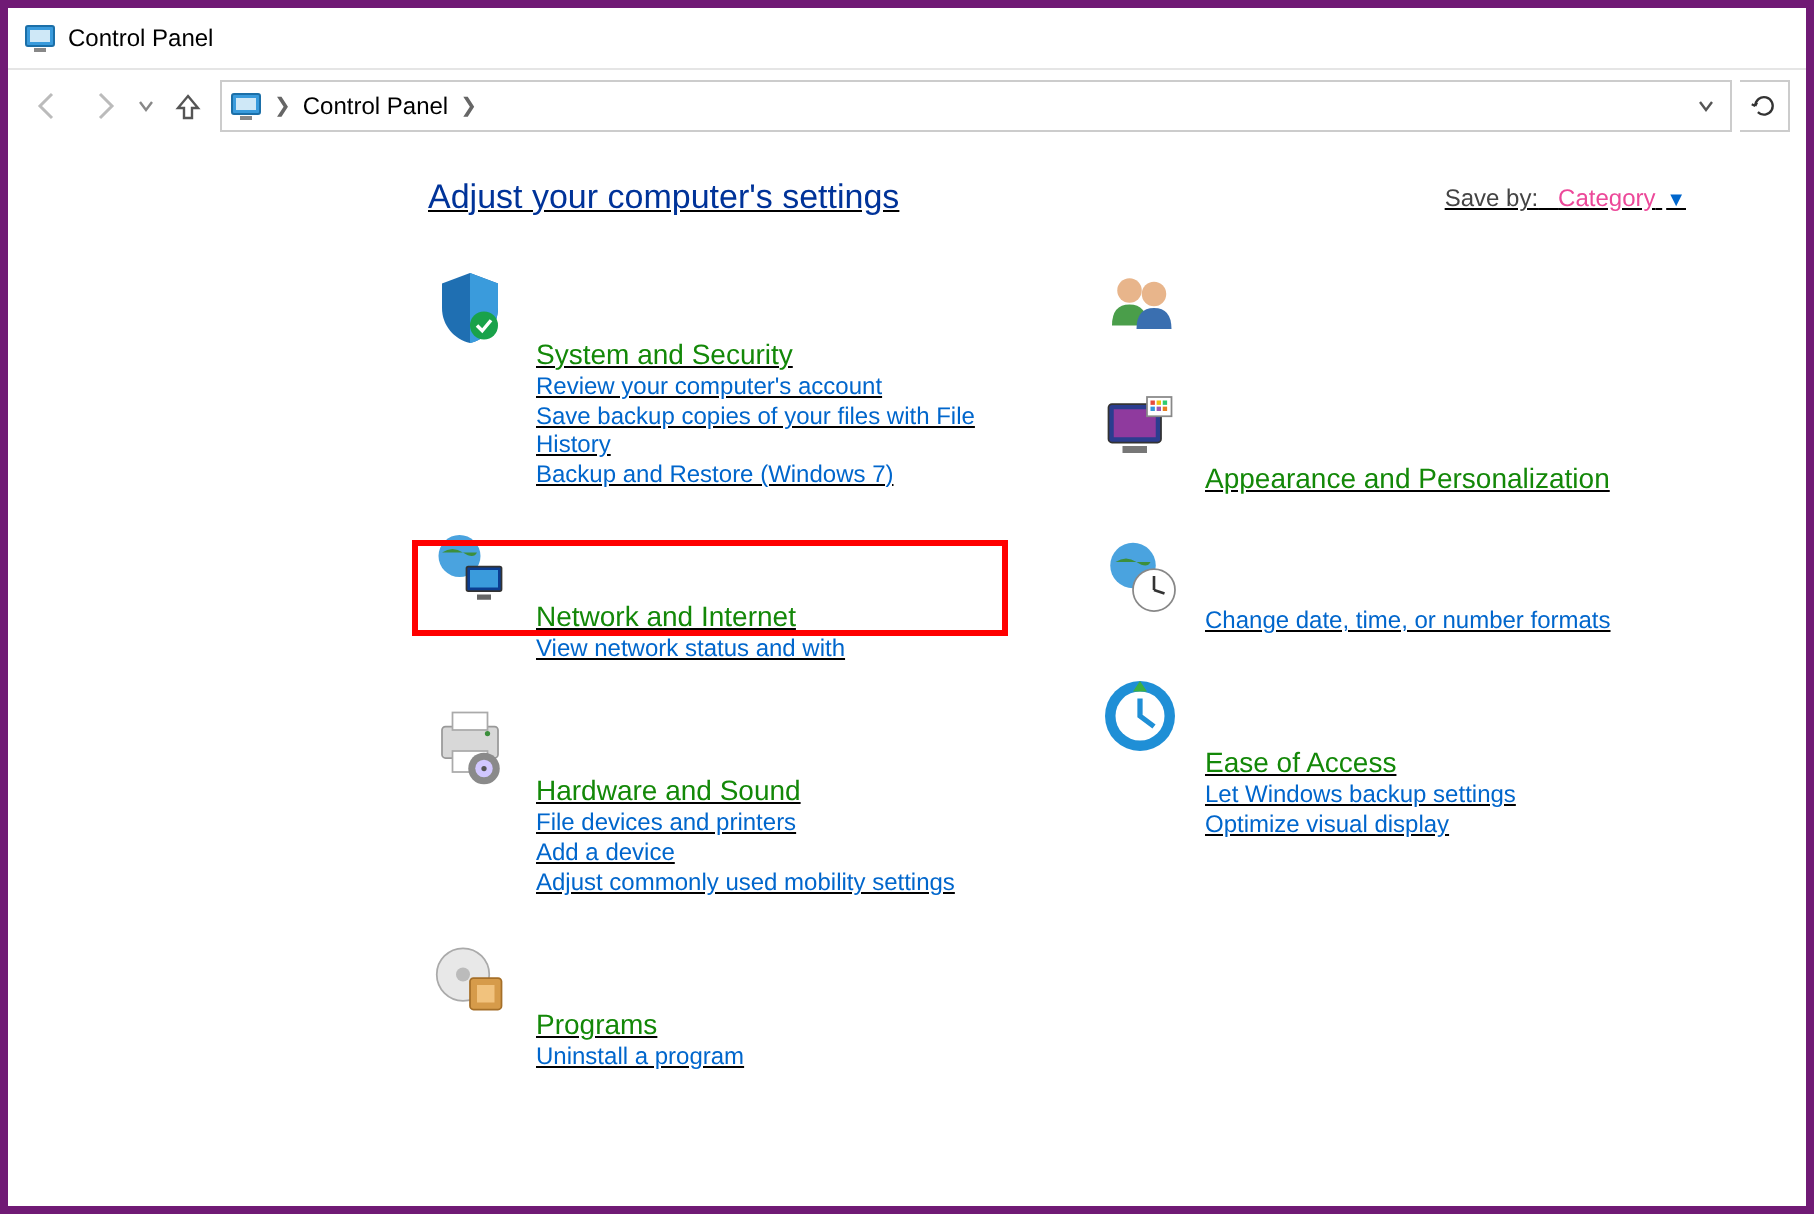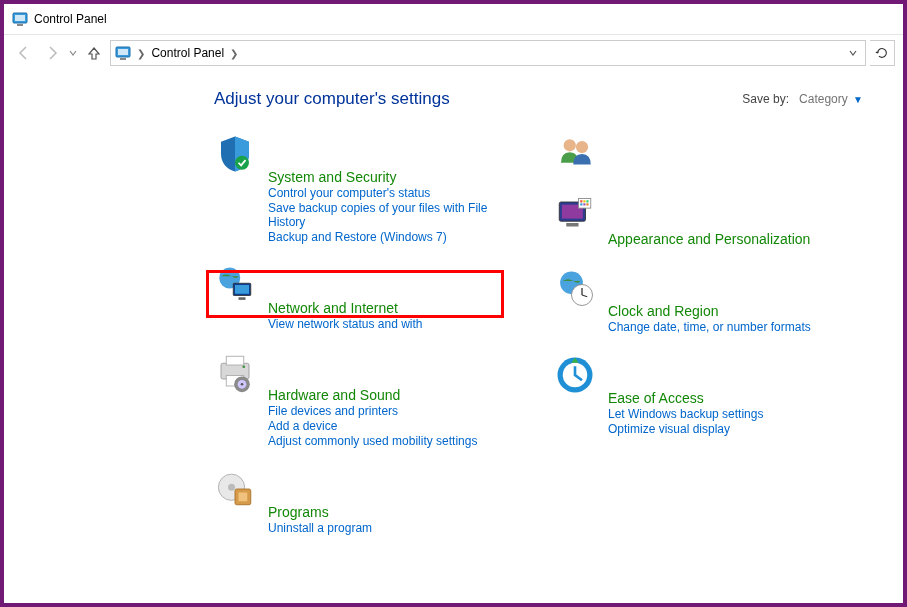--- a/index.html
+++ b/index.html
@@ -12,25 +12,25 @@
   .navbar{height:36px;display:flex;align-items:center;padding:0 8px;gap:4px;}
   .nav-btn{width:24px;height:24px;display:flex;align-items:center;justify-content:center;color:#888;border-radius:2px;}
   .nav-btn.enabled{color:#000;}
   .chevron-sm{width:10px;height:20px;display:flex;align-items:center;justify-content:center;color:#888;}
   .addr{flex:1;height:24px;border:1px solid #ccc;display:flex;align-items:center;padding:0 4px;gap:6px;font-size:12px;}
   .addr .cp-small{width:16px;height:16px;display:flex;align-items:center;justify-content:center;}
   .addr .sep{color:#666;font-size:10px;}
   .addr .drop{margin-left:auto;color:#555;font-size:10px;padding:0 4px;}
   .refresh{width:24px;height:24px;border:1px solid #ccc;border-left:none;display:flex;align-items:center;justify-content:center;color:#333;}
   
-  .body{flex:1;padding:18px 40px 0 210px;position:relative;}
+  .body{flex:1;padding:18px 60px 0 210px;position:relative;text-decoration:underline;}
   .heading-row{display:flex;align-items:center;justify-content:space-between;margin-bottom:24px;}
   .heading{color:#003399;font-size:17px;}
   .viewby{font-size:12px;color:#444;}
-  .viewby .val{color:#737373;}
+  .viewby .val{color:#ec4899;}
   .viewby .caret{color:#0066cc;font-size:10px;margin-left:2px;}
   .cols{display:flex;gap:40px;}
   .col{display:flex;flex-direction:column;gap:20px;}
   .col.left{width:300px;}
   .col.right{width:300px;}
   .cat{display:flex;gap:12px;position:relative;}
   .cat .icon{width:42px;height:42px;flex:none;display:flex;align-items:center;justify-content:center;}
   .cat .txt{display:flex;flex-direction:column;gap:1px;margin-top:36px;}
   .cat .title{color:#138808;font-size:14px;}
   .cat .link{color:#0066cc;font-size:12px;}
@@ -117,21 +117,21 @@
           <span class="icon">
             <svg width="42" height="42" viewBox="0 0 48 48">
               <path d="M24 4 L40 10 V24 C40 34 33 42 24 44 C15 42 8 34 8 24 V10 Z" fill="#1f6fb2"></path>
               <path d="M24 4 L40 10 V24 C40 34 33 42 24 44 V4 Z" fill="#3a9bdc"></path>
               <circle cx="32" cy="34" r="8" fill="#19a24a"></circle>
               <path d="M28 34 l3 3 l5 -6" stroke="#fff" stroke-width="2" fill="none"></path>
             </svg>
           </span>
           <div class="txt">
             <span class="title">System and Security</span>
-            <span class="link">Control your computer's status</span>
+            <span class="link">Review your computer's account</span>
             <span class="link">Save backup copies of your files with File History</span>
             <span class="link">Backup and Restore (Windows 7)</span>
           </div>
         </div>
 
         <div class="cat">
           <span class="icon">
             <svg width="42" height="42" viewBox="0 0 48 48">
               <circle cx="18" cy="16" r="12" fill="#4aa3df"></circle>
               <path d="M8 14 Q14 10 20 14 Q26 18 28 14" fill="#3c8f3c"></path>
@@ -220,21 +220,20 @@
           <span class="icon">
             <svg width="42" height="42" viewBox="0 0 48 48">
               <circle cx="20" cy="18" r="13" fill="#4aa3df"></circle>
               <path d="M10 16 Q16 12 22 16 Q28 20 30 16" fill="#3c8f3c"></path>
               <circle cx="32" cy="32" r="12" fill="#fff" stroke="#888"></circle>
               <line x1="32" y1="32" x2="32" y2="24" stroke="#333" stroke-width="1.5"></line>
               <line x1="32" y1="32" x2="38" y2="34" stroke="#333" stroke-width="1.5"></line>
             </svg>
           </span>
           <div class="txt">
-            <span class="title">Clock and Region</span>
             <span class="link">Change date, time, or number formats</span>
           </div>
         </div>
 
         <div class="cat">
           <span class="icon">
             <svg width="42" height="42" viewBox="0 0 48 48">
               <circle cx="24" cy="24" r="20" fill="#1f8fd6"></circle>
               <circle cx="24" cy="24" r="14" fill="#fff"></circle>
               <path d="M24 14 L24 24 L32 30" fill="none" stroke="#1f8fd6" stroke-width="3"></path>

